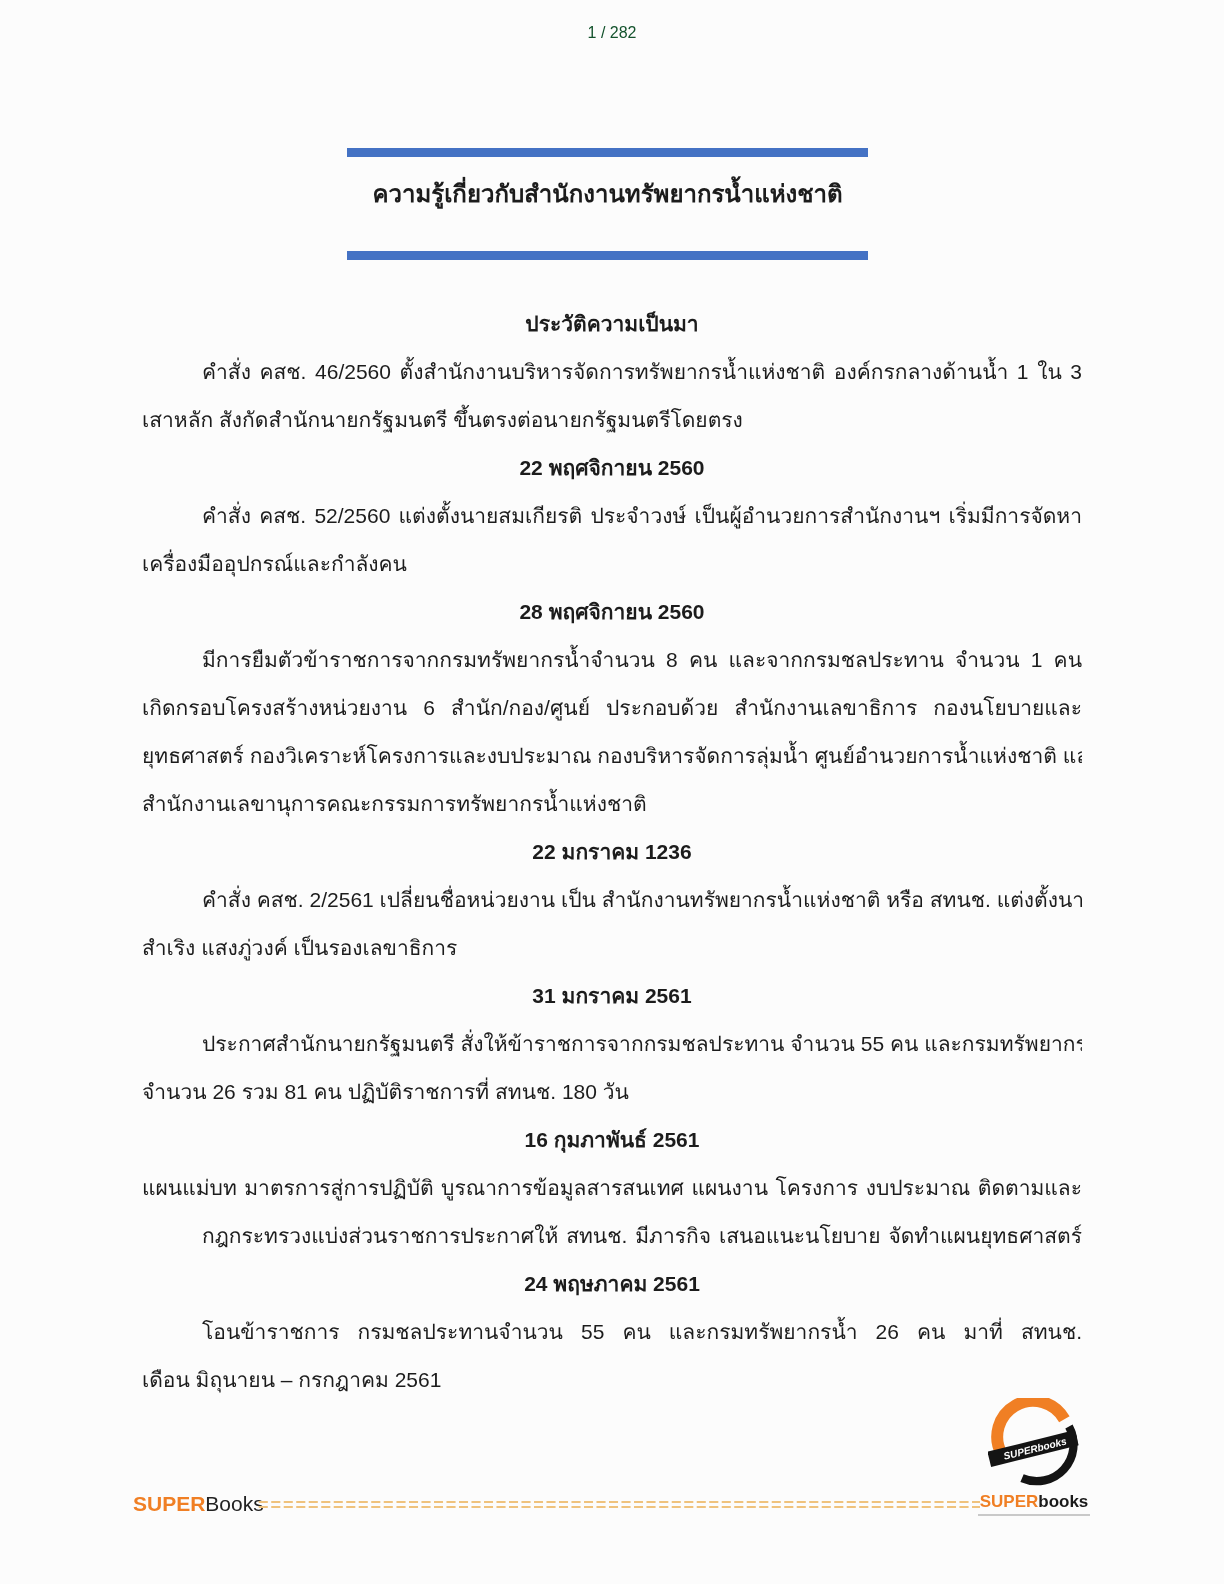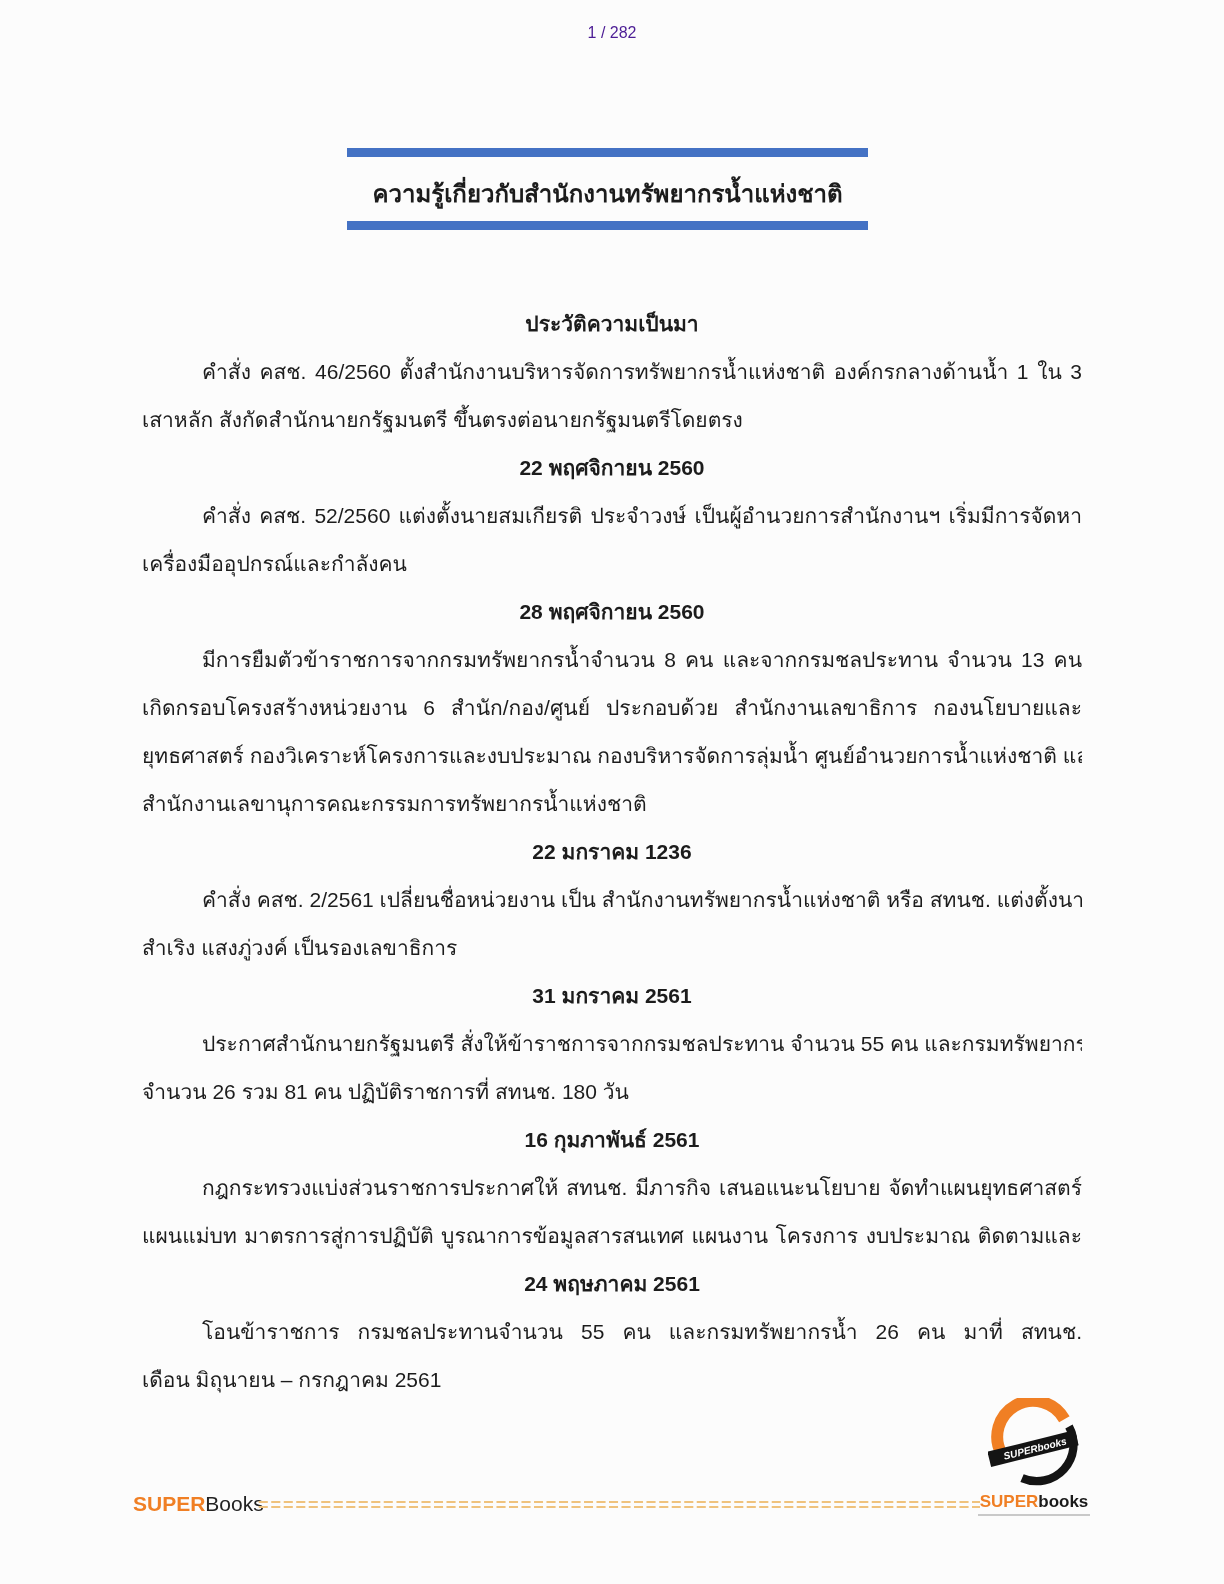--- a/index.html
+++ b/index.html
@@ -13,28 +13,28 @@
     position:relative;
     width:1224px;height:1584px;
     margin:0 auto;
     background:#fcfcfc;
     font-family:"Liberation Sans",sans-serif;
     color:#1c1c1c;
     overflow:hidden;
   }
   .page-number{
     position:absolute;top:24px;left:0;width:100%;
-    text-align:center;font-size:16px;color:#4c1d95;
+    text-align:center;font-size:16px;color:#14532d;
   }
   .title-block{
     position:absolute;top:148px;left:347px;width:521px;
   }
   .title-rule{height:9px;background:var(--accent);}
   .title-text{
-    height:64px;line-height:74px;text-align:center;
+    height:94px;line-height:74px;text-align:center;
     font-size:24px;font-weight:bold;white-space:nowrap;overflow:hidden;
   }
   .body{
     position:absolute;top:300px;left:142px;width:940px;
     font-size:21px;
   }
   .line{
     height:48px;line-height:48px;
     white-space:nowrap;overflow:hidden;
   }
@@ -81,36 +81,36 @@
     <div class="line heading">ประวัติความเป็นมา</div>
 
     <div class="line indent full">คำสั่ง คสช. 46/2560 ตั้งสำนักงานบริหารจัดการทรัพยากรน้ำแห่งชาติ องค์กรกลางด้านน้ำ 1 ใน 3</div>
     <div class="line">เสาหลัก สังกัดสำนักนายกรัฐมนตรี ขึ้นตรงต่อนายกรัฐมนตรีโดยตรง</div>
 
     <div class="line date">22 พฤศจิกายน 2560</div>
     <div class="line indent full">คำสั่ง คสช. 52/2560 แต่งตั้งนายสมเกียรติ ประจำวงษ์ เป็นผู้อำนวยการสำนักงานฯ เริ่มมีการจัดหา</div>
     <div class="line">เครื่องมืออุปกรณ์และกำลังคน</div>
 
     <div class="line date">28 พฤศจิกายน 2560</div>
-    <div class="line indent full">มีการยืมตัวข้าราชการจากกรมทรัพยากรน้ำจำนวน 8 คน และจากกรมชลประทาน จำนวน 13 คน</div>
+    <div class="line indent full">มีการยืมตัวข้าราชการจากกรมทรัพยากรน้ำจำนวน 8 คน และจากกรมชลประทาน จำนวน 1 คน</div>
     <div class="line full">เกิดกรอบโครงสร้างหน่วยงาน 6 สำนัก/กอง/ศูนย์  ประกอบด้วย สำนักงานเลขาธิการ กองนโยบายและ</div>
     <div class="line full">ยุทธศาสตร์ กองวิเคราะห์โครงการและงบประมาณ กองบริหารจัดการลุ่มน้ำ ศูนย์อำนวยการน้ำแห่งชาติ และ</div>
     <div class="line">สำนักงานเลขานุการคณะกรรมการทรัพยากรน้ำแห่งชาติ</div>
 
     <div class="line date">22 มกราคม 1236</div>
     <div class="line indent full">คำสั่ง คสช. 2/2561 เปลี่ยนชื่อหน่วยงาน เป็น สำนักงานทรัพยากรน้ำแห่งชาติ หรือ สทนช. แต่งตั้งนาย</div>
     <div class="line">สำเริง แสงภู่วงค์ เป็นรองเลขาธิการ</div>
 
     <div class="line date">31 มกราคม 2561</div>
     <div class="line indent full">ประกาศสำนักนายกรัฐมนตรี สั่งให้ข้าราชการจากกรมชลประทาน จำนวน 55 คน และกรมทรัพยากรน้ำ</div>
     <div class="line">จำนวน 26 รวม 81 คน ปฏิบัติราชการที่ สทนช. 180 วัน</div>
 
     <div class="line date">16 กุมภาพันธ์ 2561</div>
+    <div class="line full">แผนแม่บท มาตรการสู่การปฏิบัติ บูรณาการข้อมูลสารสนเทศ แผนงาน โครงการ งบประมาณ ติดตามและ</div>
     <div class="line indent full">กฎกระทรวงแบ่งส่วนราชการประกาศให้ สทนช. มีภารกิจ เสนอแนะนโยบาย  จัดทำแผนยุทธศาสตร์</div>
-    <div class="line full">แผนแม่บท มาตรการสู่การปฏิบัติ บูรณาการข้อมูลสารสนเทศ แผนงาน โครงการ งบประมาณ ติดตามและ</div>
 
     <div class="line date">24 พฤษภาคม 2561</div>
     <div class="line indent full">โอนข้าราชการ กรมชลประทานจำนวน 55 คน และกรมทรัพยากรน้ำ 26 คน มาที่ สทนช.</div>
     <div class="line">เดือน มิถุนายน – กรกฎาคม 2561</div>
   </div>
 
   <div class="footer-left">
     <span class="super">SUPER</span><span class="books">Books</span>
   </div>
 

